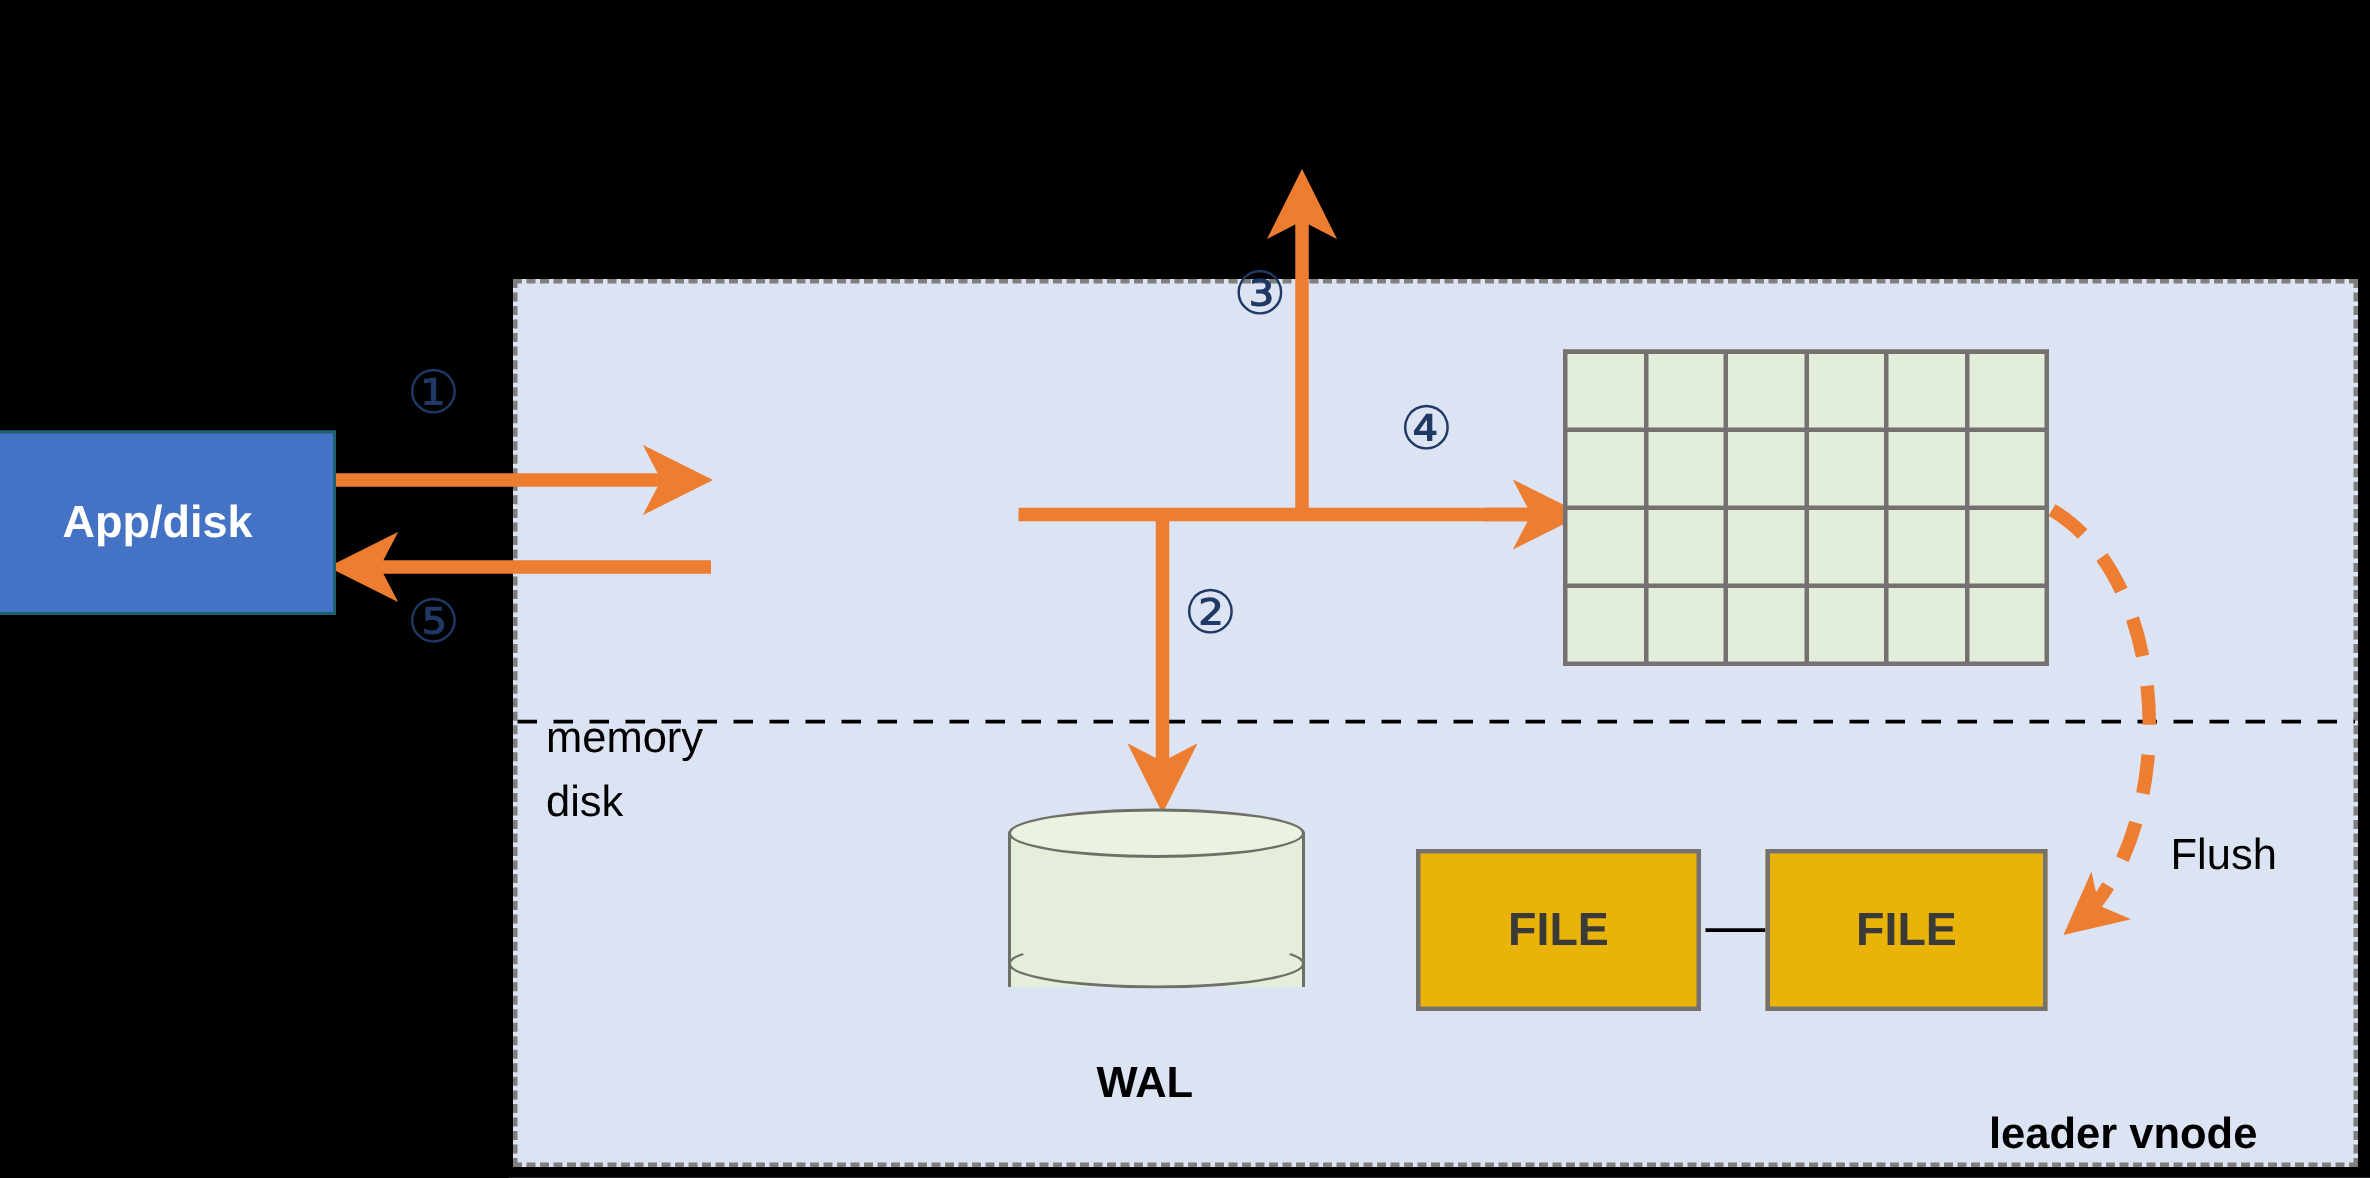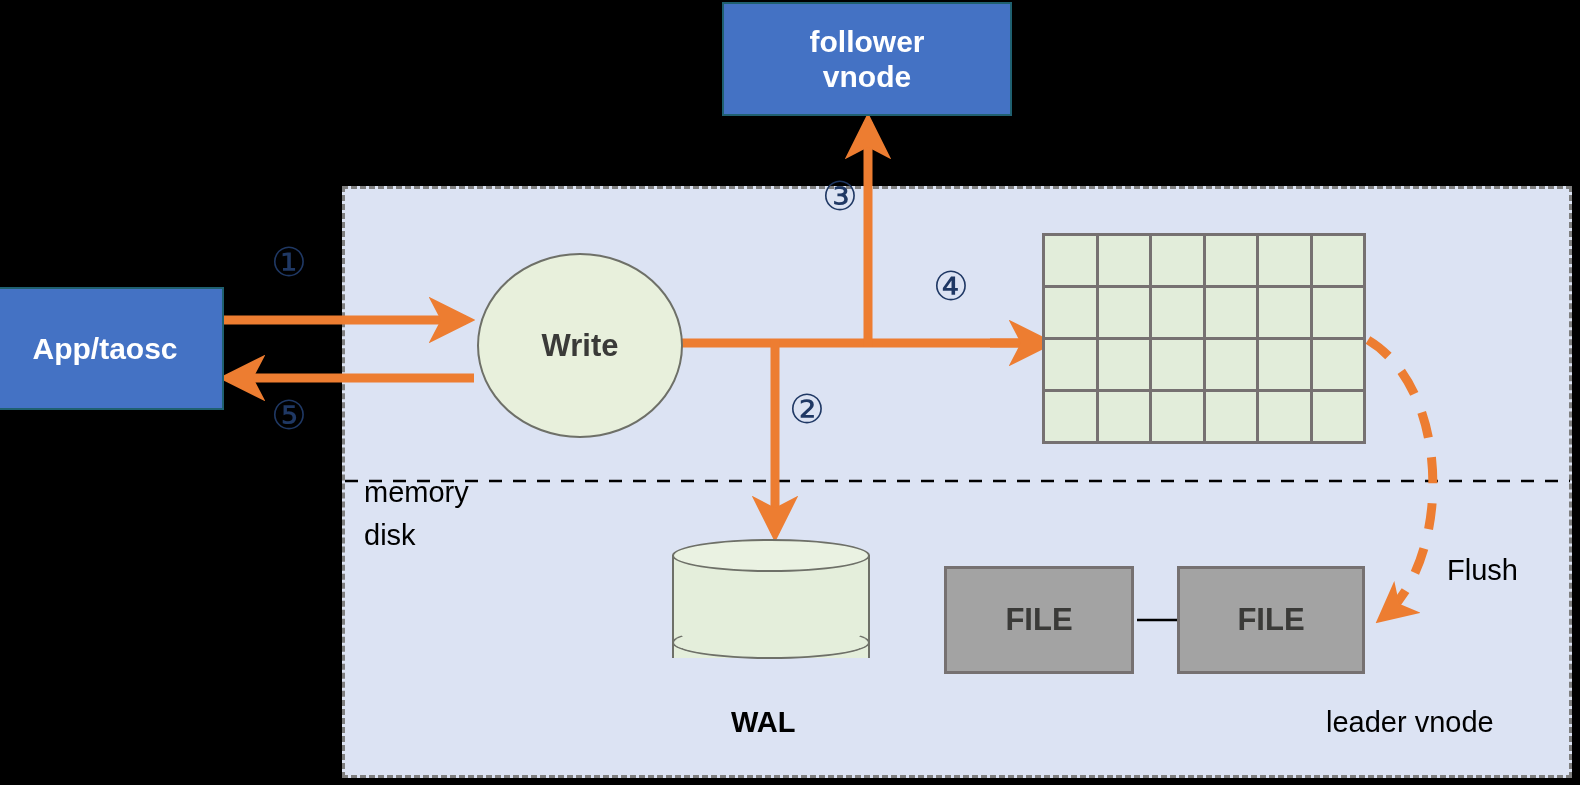--- a/index.html
+++ b/index.html
@@ -113,40 +113,40 @@
     position: absolute;
     left: 0; top: 0;
     width: 100%; height: 33px;
     box-sizing: border-box;
     background: #EAF2E2;
     border: 2px solid #6E7068;
     border-radius: 50%;
   }
   
   .file-box {
-    background: #a3a3a3;
+    background: #eab308;
     border: 3px solid #767171;
     color: #3A3A38;
     font-weight: bold;
     font-size: 31px;
   }
   #file-box-1 { left: 944px; top: 566px; width: 190px; height: 108px; }
   #file-box-2 { left: 1177px; top: 566px; width: 188px; height: 108px; }
   
   .plain-label {
     position: absolute;
     color: #000000;
     font-size: 29px;
     white-space: nowrap;
   }
   #label-memory { left: 364px; top: 443px; margin-top: 33px; }
   #label-disk   { left: 364px; top: 487px; margin-top: 32px; }
   #label-wal    { left: 731px; top: 706px; font-weight: bold; }
   #label-flush  { left: 1447px; top: 510px; margin-top: 44px; }
-  #label-leader-vnode { left: 1326px; top: 706px; }
+  #label-leader-vnode { left: 1326px; top: 740px; font-weight: bold; }
   
   .step-num {
     position: absolute;
     color: #1F3864;
     font-size: 40px;
     line-height: 1;
     font-family: "DejaVu Sans", sans-serif;
     white-space: nowrap;
   }
   #step-1 { left: 271px; top: 242px; }
@@ -184,34 +184,25 @@
 
     <line x1="868" y1="347" x2="868" y2="122" stroke="#ED7D31" stroke-width="9" marker-end="url(#arrow-orange)"></line>
 
     <line x1="775" y1="339" x2="775" y2="533" stroke="#ED7D31" stroke-width="9" marker-end="url(#arrow-orange)"></line>
 
     <path d="M 1368 340 C 1452 390 1452 560 1382 618" fill="none" stroke="#ED7D31" stroke-width="9" stroke-dasharray="26 20" marker-end="url(#arrow-orange-dash)"></path>
 
     <line x1="1137" y1="620" x2="1177" y2="620" stroke="#000000" stroke-width="2.5"></line>
   </svg>
 
-  <div id="follower-vnode" class="node-box blue-box">
-    <div>
-      <span>follower</span><br>
-      <span>vnode</span>
-    </div>
-  </div>
 
   <div id="app-taosc" class="node-box blue-box">
-    <span>App/taosc</span>
-  </div>
-
-  <div id="write-node" class="node-box">
-    <span>Write</span>
-  </div>
+    <span>App/disk</span>
+  </div>
+
 
   <div id="memtable-grid">
     <div class="cell"></div>
     <div class="cell"></div>
     <div class="cell"></div>
     <div class="cell"></div>
     <div class="cell"></div>
     <div class="cell"></div>
     <div class="cell"></div>
     <div class="cell"></div>

